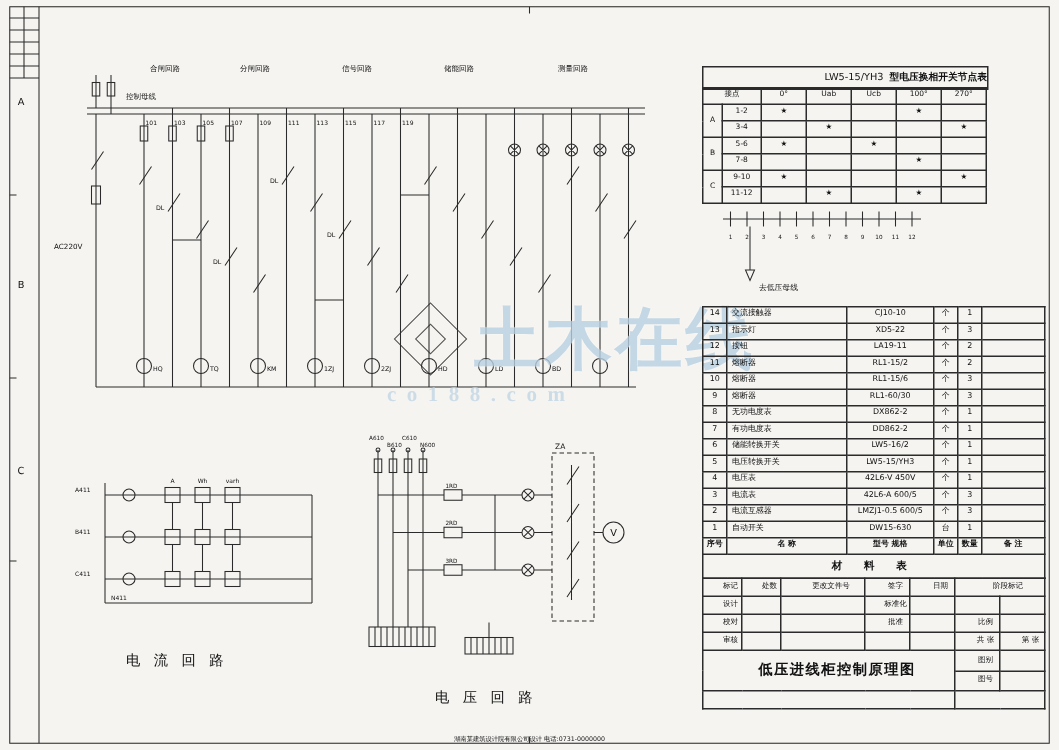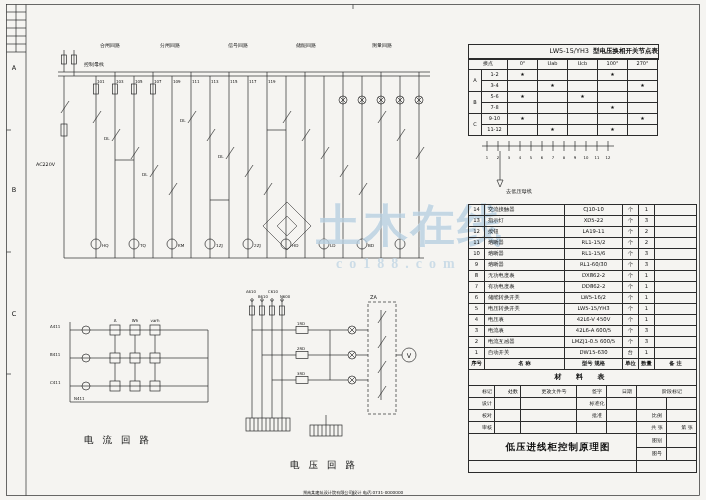--- a/index.html
+++ b/index.html
@@ -23,21 +23,21 @@
   .parts-table td.hd{font-weight:bold;}
   .parts-table td.ft{height:15px;font-size:7px;letter-spacing:6px;font-weight:bold;}
   .tb{position:absolute;left:468px;top:385px;width:228px;}
   .tb td{height:11px;font-size:5px;padding-left:12px;}
   .tb td.big{height:26px;font-size:9.5px;font-weight:bold;letter-spacing:1px;}
   
   .watermark{position:absolute;left:258px;top:196px;width:300px;opacity:.8;pointer-events:none;font-family:Liberation Serif, serif;}
   .wm-row{display:flex;align-items:center;}
   .wm-text{font-size:45px;font-weight:bold;color:#b9d0e1;letter-spacing:2px;
            text-shadow:0 0 1px #ffffff;}
-  .wm-domain{margin-left:78px;font-size:14px;letter-spacing:7px;color:#c3d7e5;font-weight:bold;}
+  .wm-domain{font-size:14px;letter-spacing:7px;color:#c3d7e5;font-weight:bold;}
 </style>
 </head>
 <body>
 
 <div class="page">
 
 <svg width="706" height="500" viewBox="0 0 706 500">
 
   <g>
     <rect x="6.5" y="4.5" width="693" height="491"></rect>

